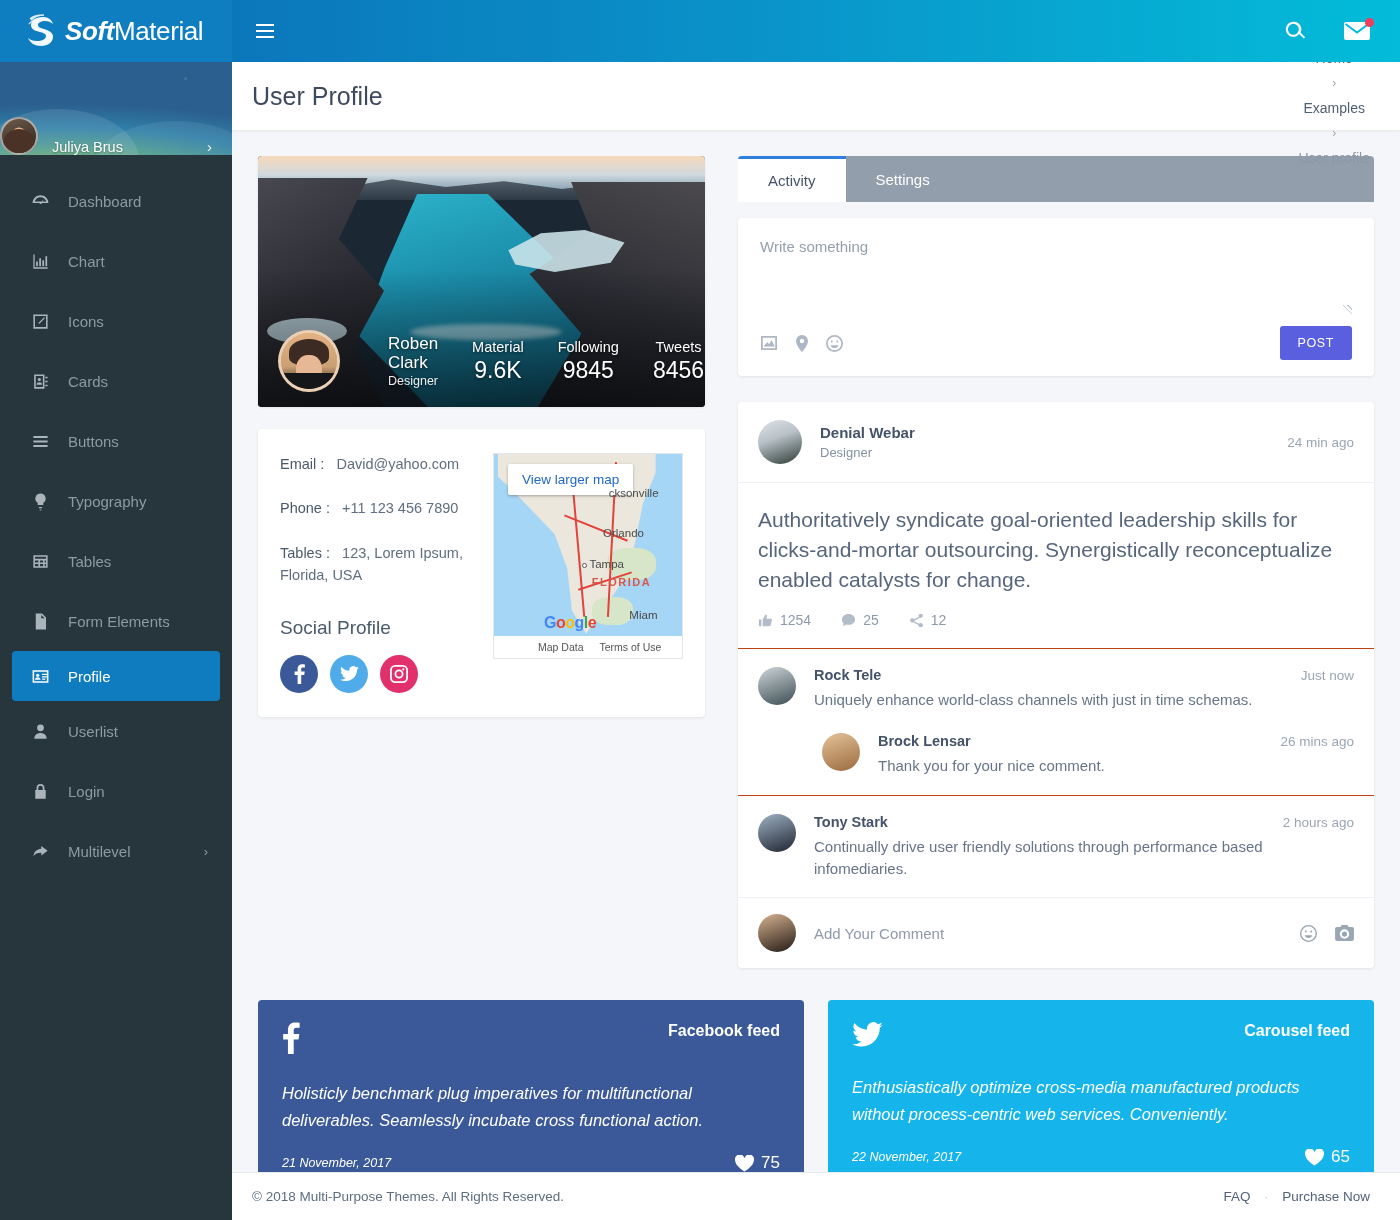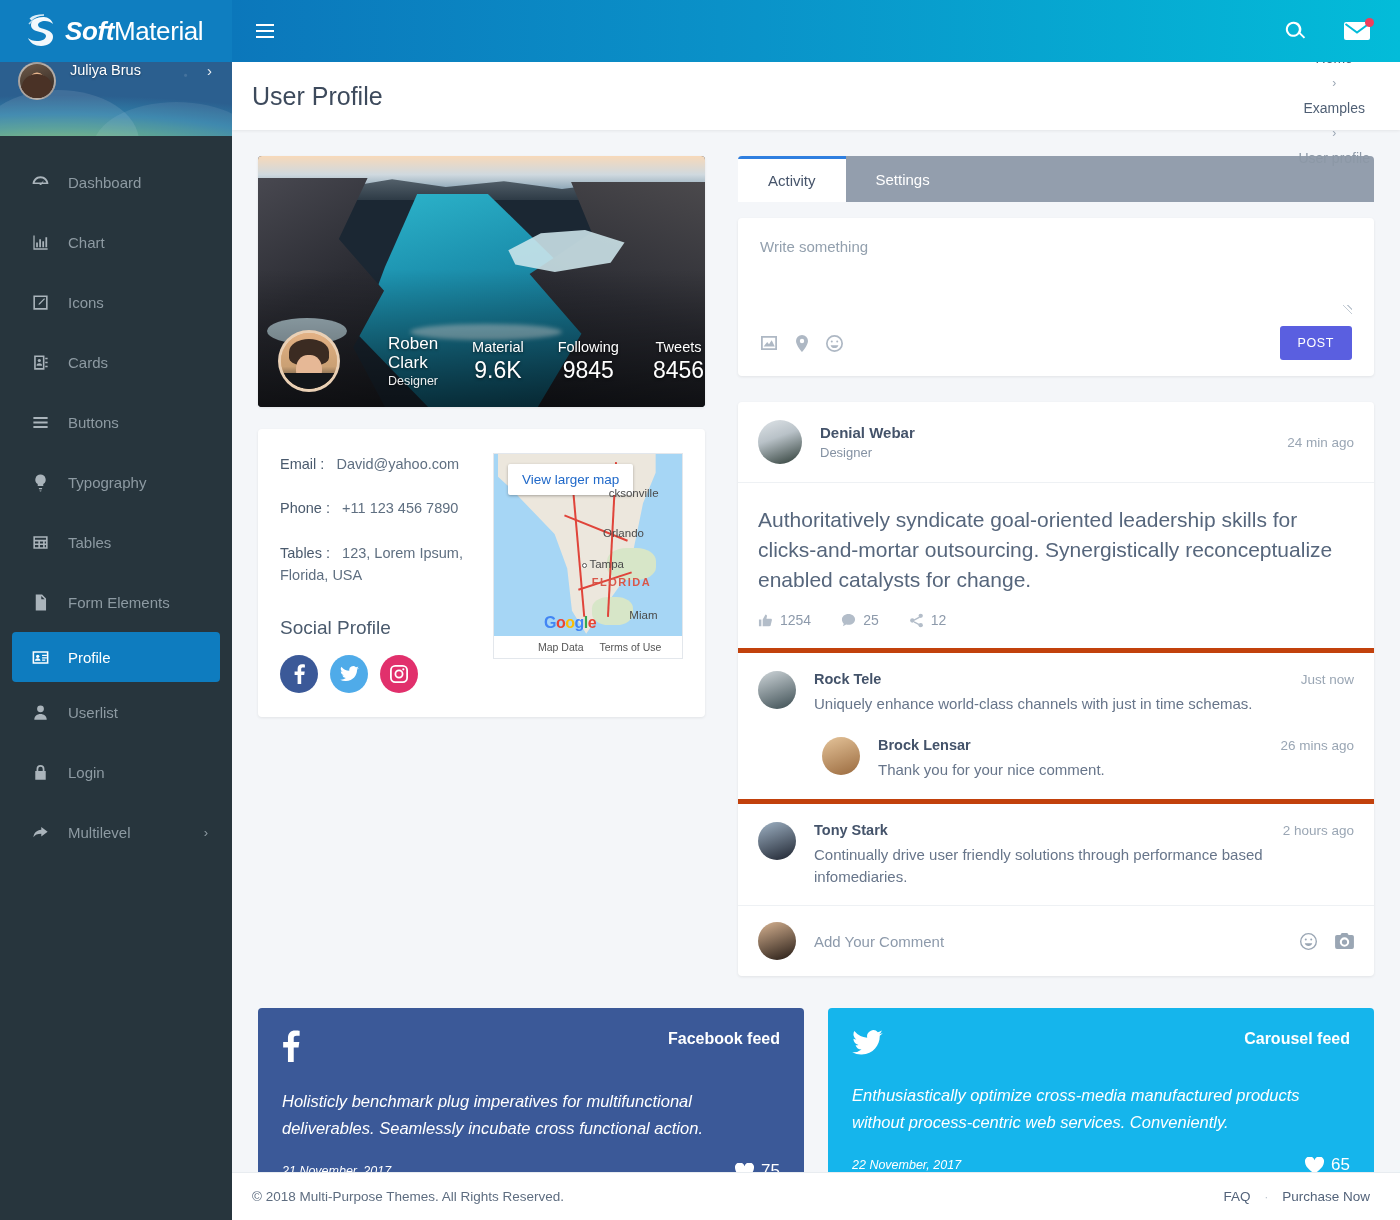--- a/index.html
+++ b/index.html
@@ -19,22 +19,22 @@
     height:62px; background:#0f7ec0; display:flex; align-items:center;
     padding-left:22px; gap:9px;
   }
   .brand-logo{ width:34px; height:36px; position:relative; }
   .brand-logo svg{ display:block; }
   .brand-text{ font-size:26px; color:#fff; letter-spacing:-.4px; white-space:nowrap;}
   .brand-text b{ font-weight:bold; font-style:italic; }
   .brand-text span{ font-weight:300; }
 
   .sb-user{
-    height:74px; position:relative; overflow:hidden;
-    display:flex; align-items:flex-start; padding-left:18px; gap:14px;
+    height:93px; position:relative; overflow:hidden;
+    display:flex; align-items:flex-end; gap:14px;
   }
   .sb-user .bg{
     position:absolute; inset:0;
     background:
       radial-gradient(circle at 80% 18%, rgba(255,255,255,.12) 0 1px, transparent 2px),
       radial-gradient(ellipse 150% 90% at 25% 135%, #a7cc5c 0%, #7fba6a 22%, #4e9b8e 48%, #2f7fa8 72%, #2b5f8f 100%);
   }
   .sb-user .hill{
     position:absolute; bottom:-6px; left:-10%; width:70%; height:52px;
     background:rgba(255,255,255,.10);
@@ -294,21 +294,21 @@
   .pc-av{ width:44px; height:44px; border-radius:50%; overflow:hidden; position:relative; flex:0 0 44px; }
   .pc-meta{ margin-left:18px; }
   .pc-name{ font-size:15px; color:#44536a; font-weight:bold; }
   .pc-role{ font-size:13px; color:#8592a3; margin-top:4px; }
   .pc-time{ margin-left:auto; font-size:13.5px; color:#9aa6b4; }
   .pc-body{ padding:22px 20px 0; font-size:21px; line-height:1.42; color:#56667c; font-weight:300; }
   .pc-acts{ display:flex; gap:30px; padding:18px 20px 20px; font-size:14px; color:#8d9aab; }
   .pc-act{ display:flex; align-items:center; gap:7px; cursor:pointer; }
   .pc-act svg{ display:block; fill:#b3bdc9; }
 
-  .cmt{ display:flex; padding:18px 20px; border-top:5px solid #c2410c; }
+  .cmt{ display:flex; padding:18px 20px; border-top:1px solid #c2410c; }
   .cmt.nested{ padding-left:84px; border-top:none; padding-top:4px; }
   .cmt-av{ width:38px; height:38px; border-radius:50%; overflow:hidden; position:relative; flex:0 0 38px; }
   .cmt-body{ margin-left:18px; flex:1; }
   .cmt-top{ display:flex; align-items:baseline; }
   .cmt-name{ font-size:14.5px; color:#44536a; font-weight:bold; }
   .cmt-time{ margin-left:auto; font-size:13.5px; color:#9aa6b4; }
   .cmt-text{ font-size:15px; color:#67758a; margin-top:6px; line-height:1.45; }
   .addcmt{ display:flex; align-items:center; padding:16px 20px; border-top:1px solid #eef1f4; }
   .addcmt .ph{ margin-left:18px; font-size:15px; color:#8d9aab; flex:1; }
   .addcmt .ics{ display:flex; gap:18px; }

